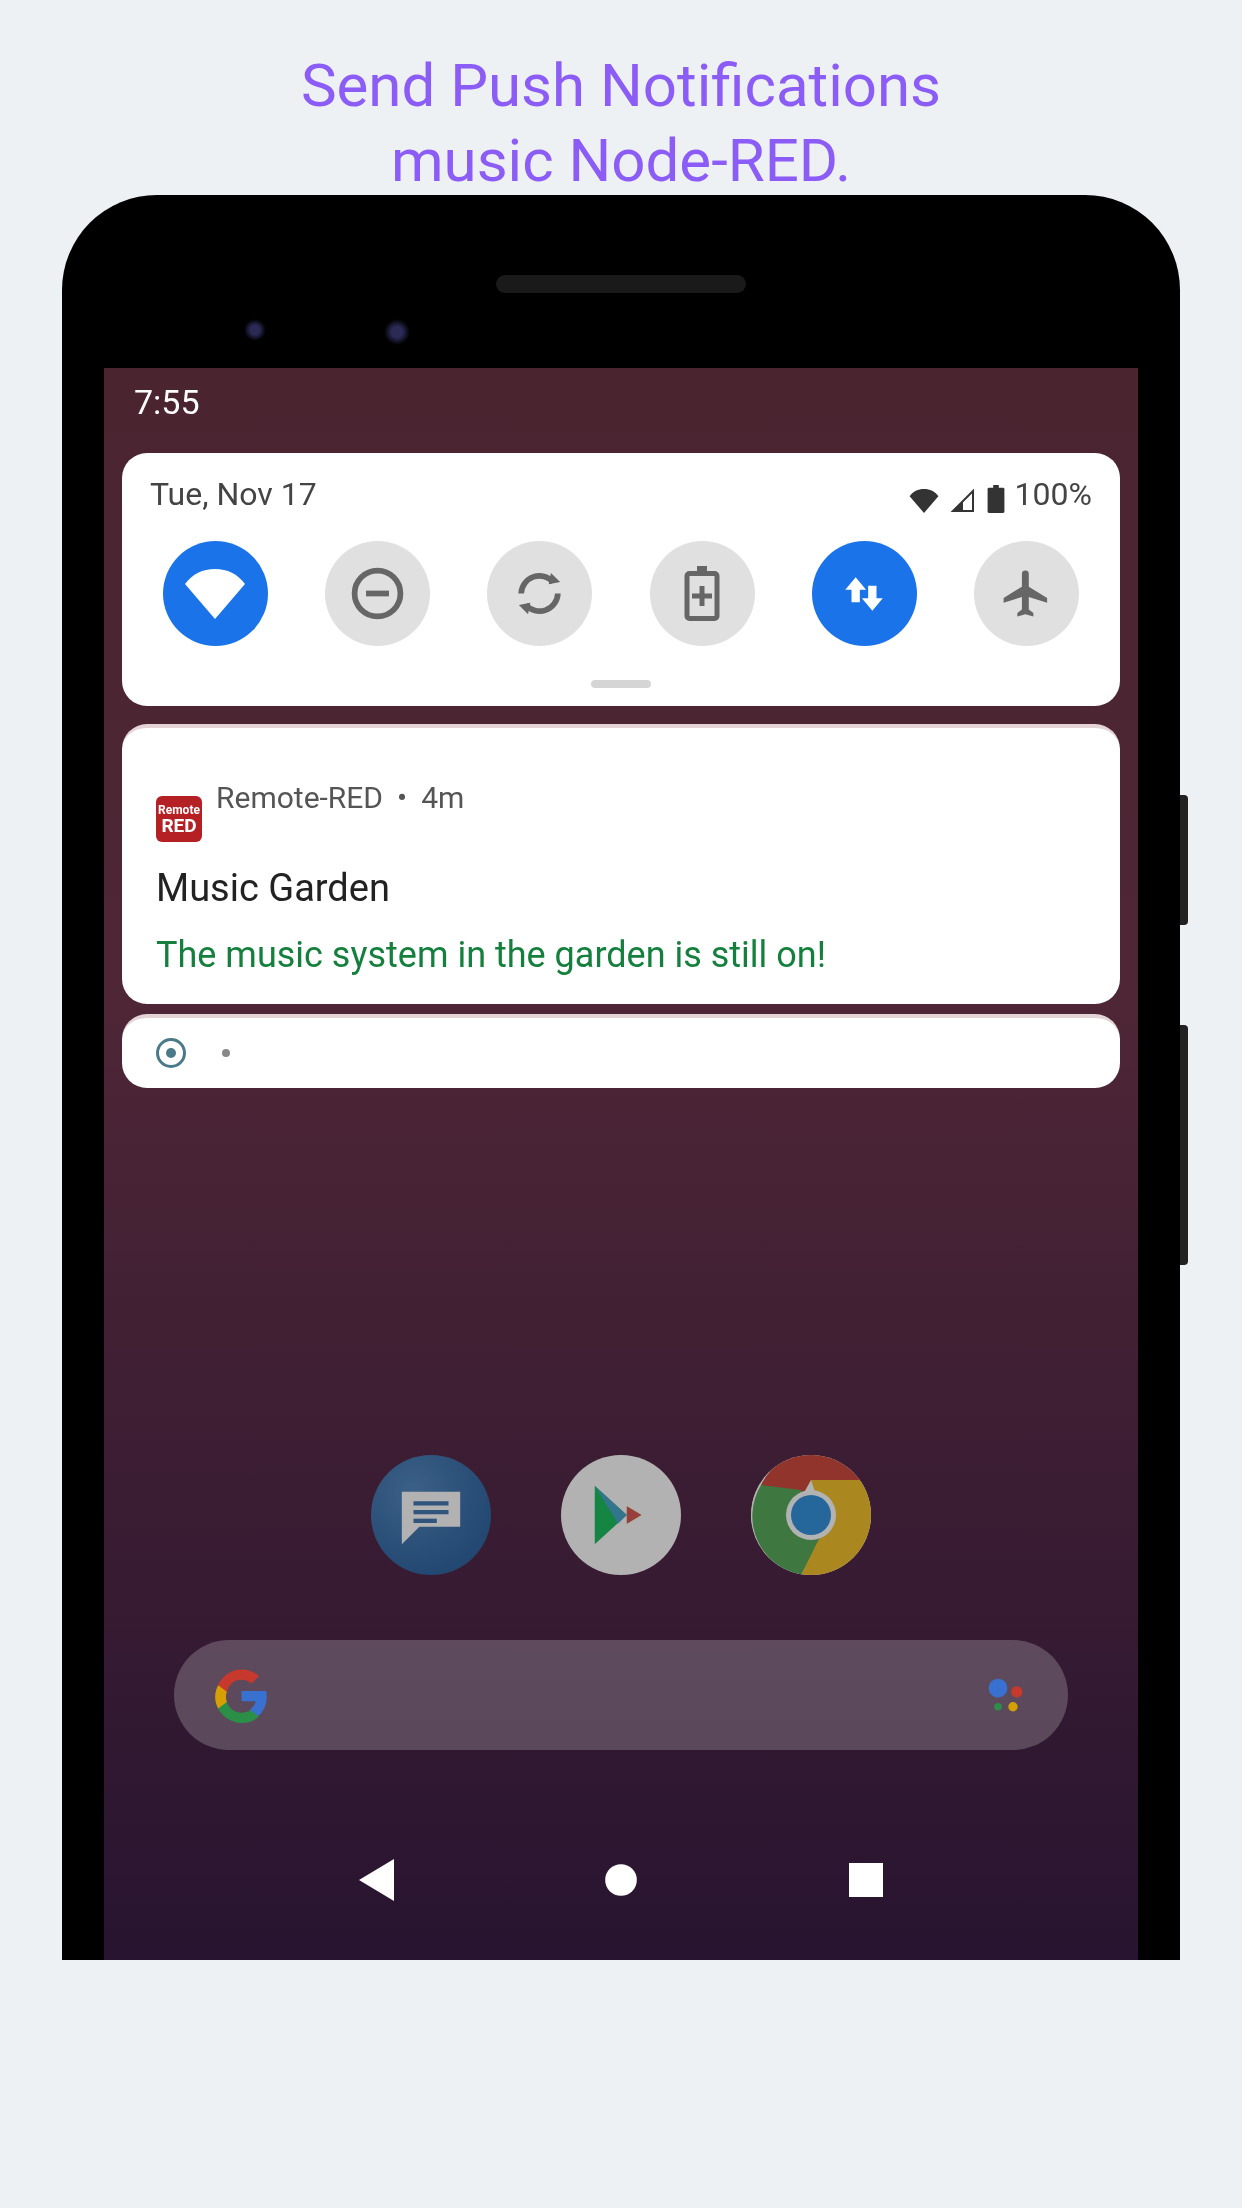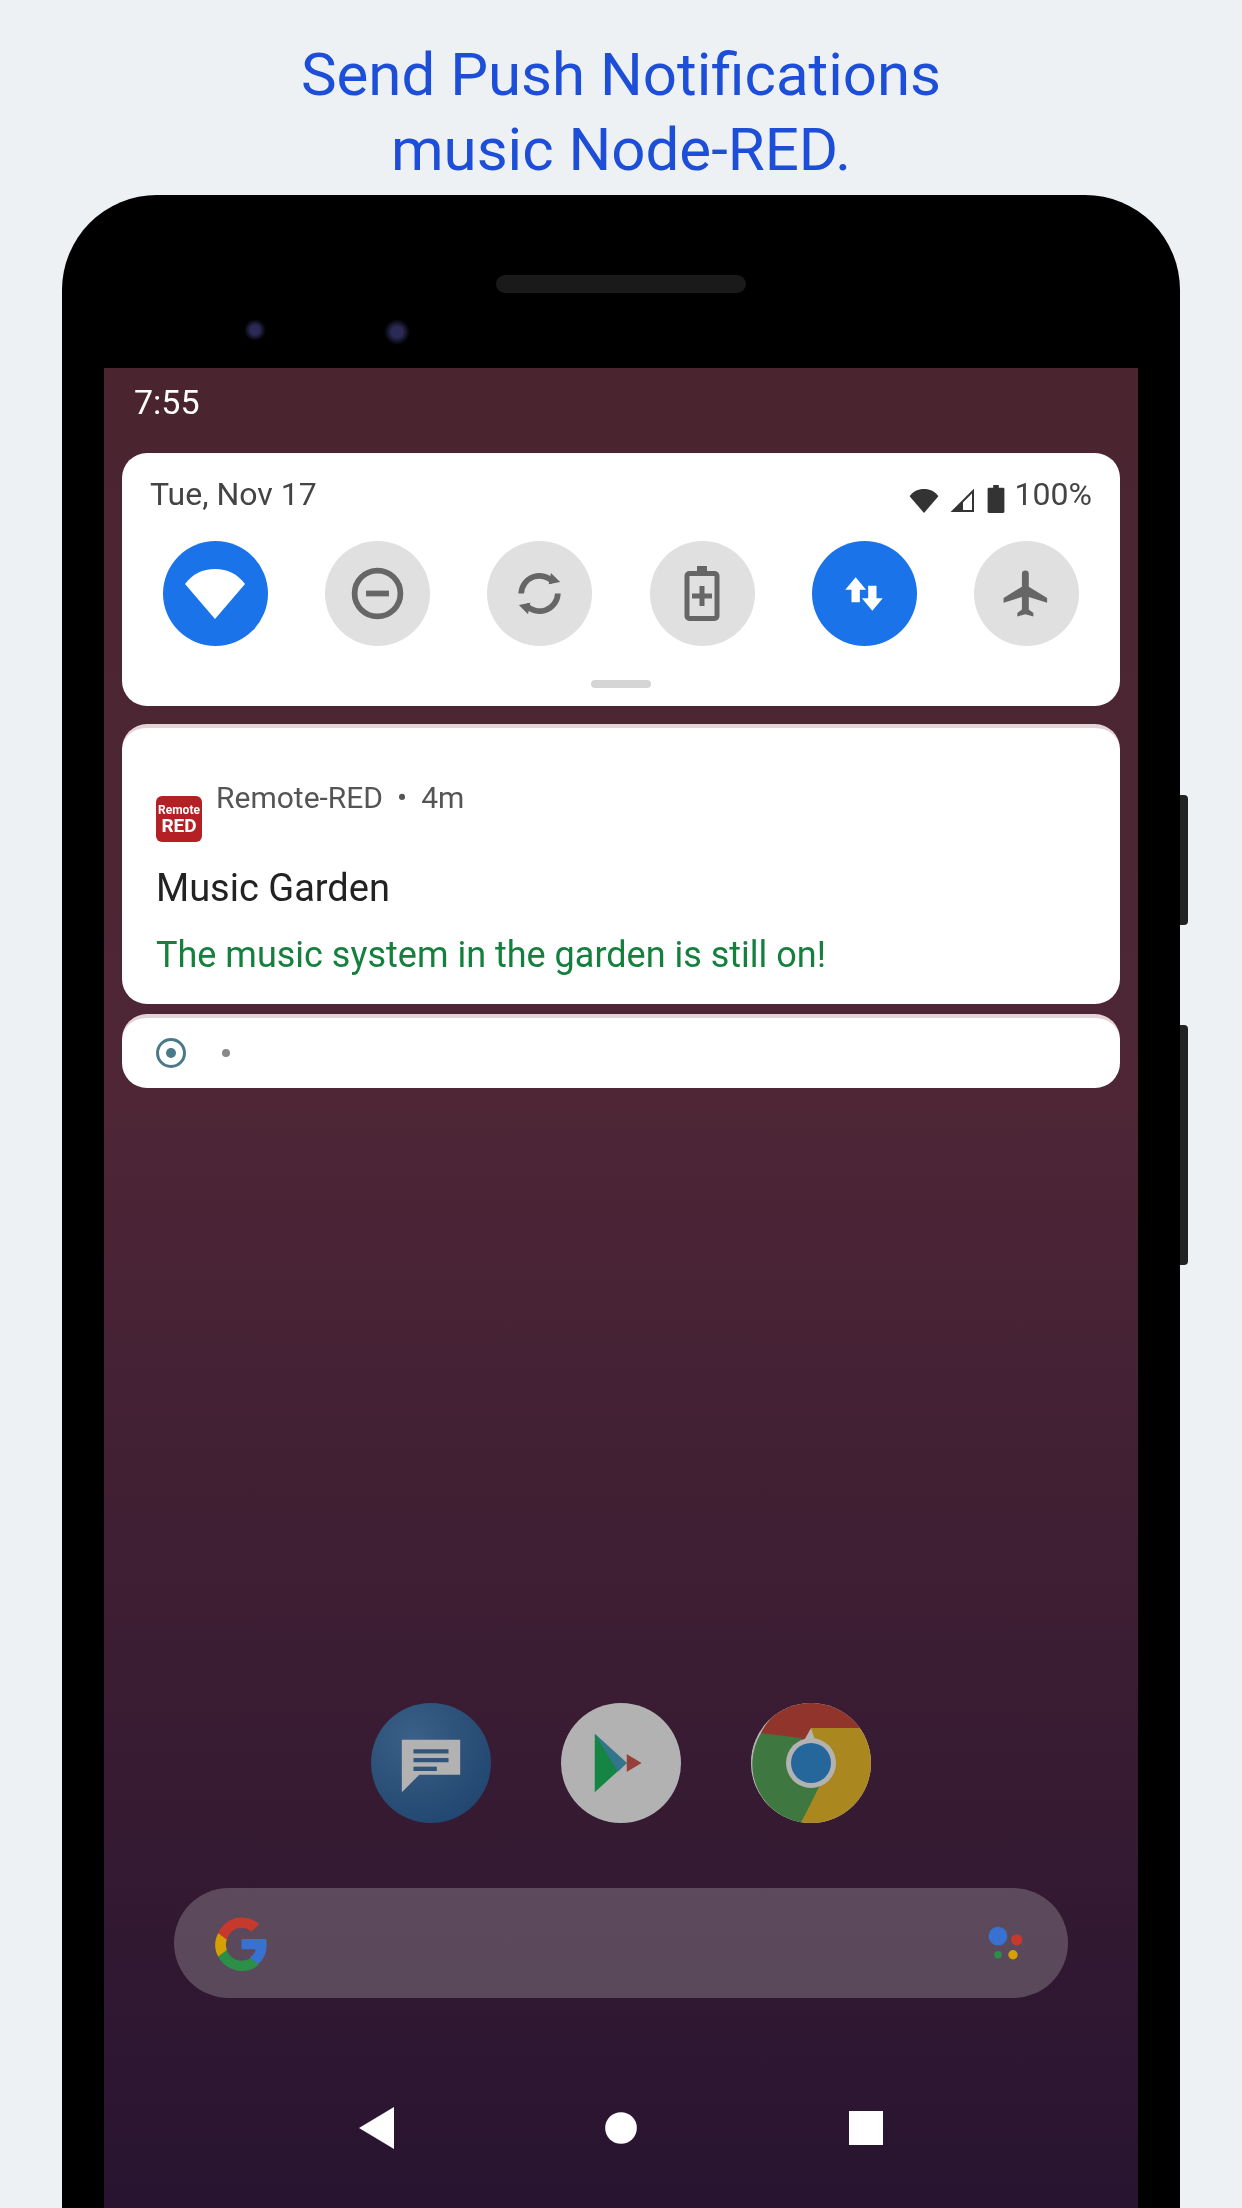--- a/index.html
+++ b/index.html
@@ -6,34 +6,34 @@
 body {
   width: 1242px;
   height: 2208px;
   background: #eef1f4;
   font-family: -apple-system, BlinkMacSystemFont, 'Segoe UI', Roboto, sans-serif;
   position: relative;
   overflow: hidden;
 }
 .caption {
   position: absolute;
-  top: 37px;
+  top: 48px;
   left: 0;
   right: 0;
   text-align: center;
   font-size: 60px;
-  color: #1d4ed8;
+  color: #8b5cf6;
   line-height: 1.25;
 }
 .phone-frame {
   position: absolute;
   top: 195px;
   left: 62px;
   width: 1118px;
-  height: 2013px;
+  height: 1765px;
   background: #000;
   border-radius: 95px 95px 0 0;
   padding: 38px 42px 0 42px;
 }
 .phone-inner {
   width: 100%;
   height: 100%;
   background: #000;
   border-radius: 68px 68px 0 0;
   position: relative;

